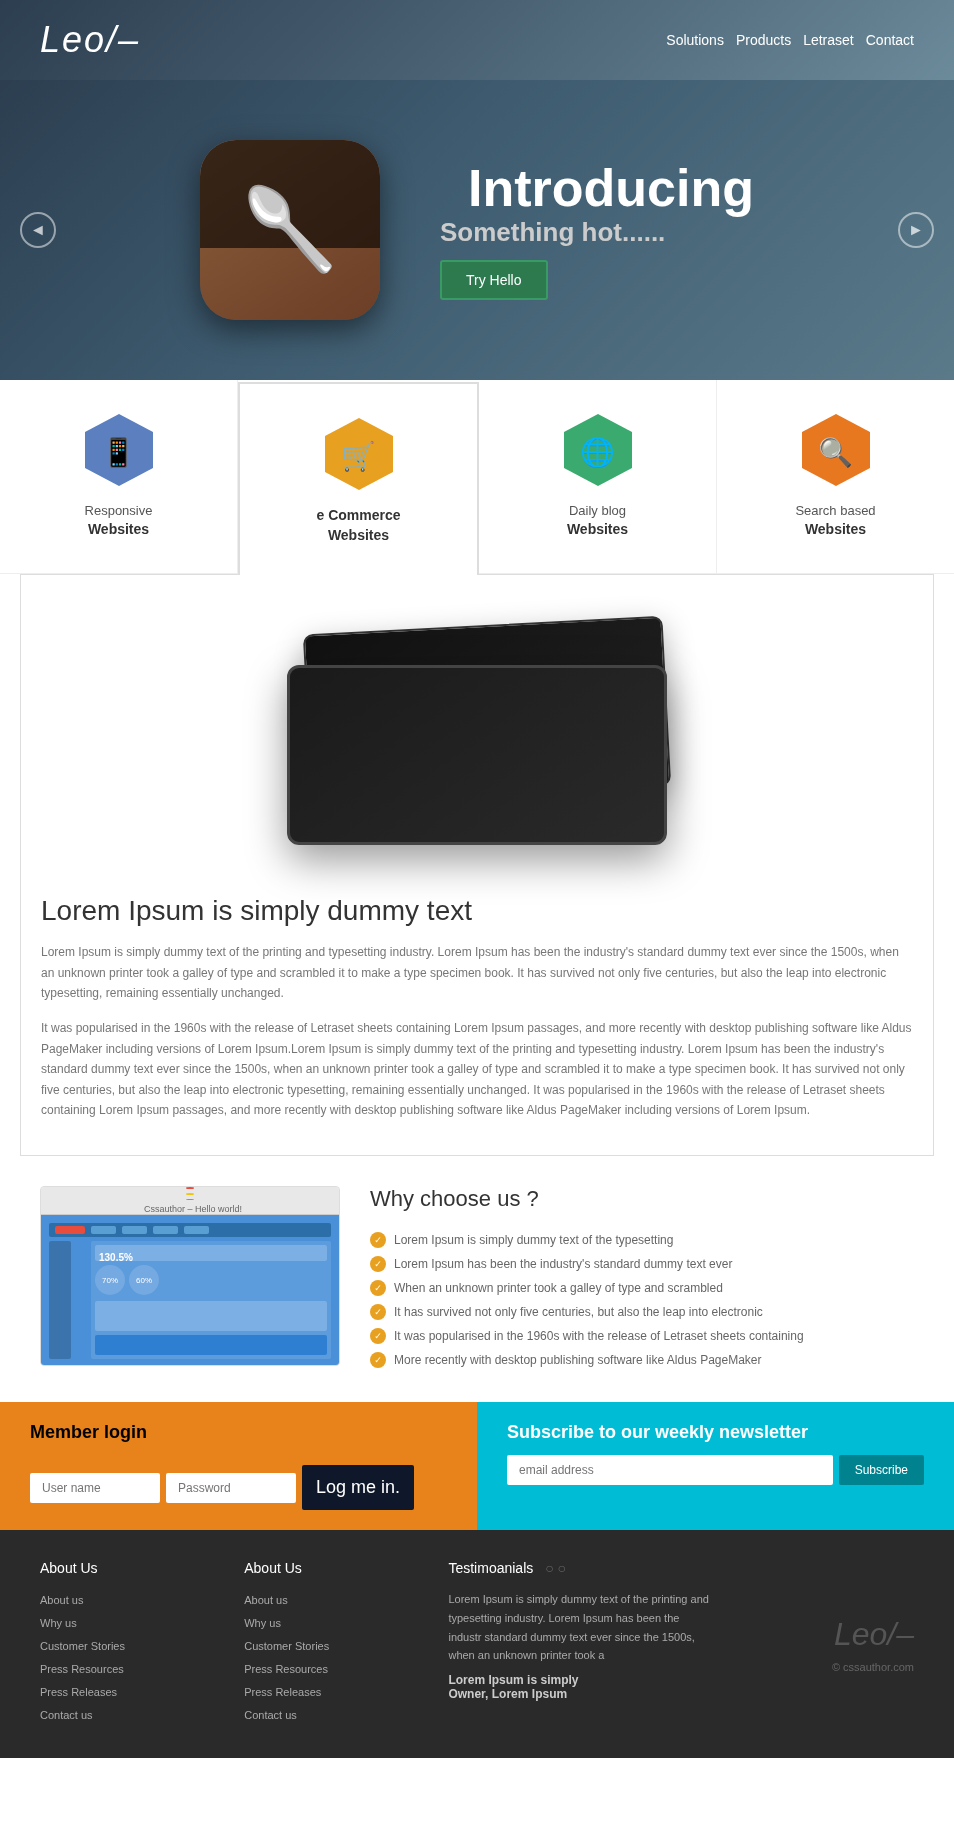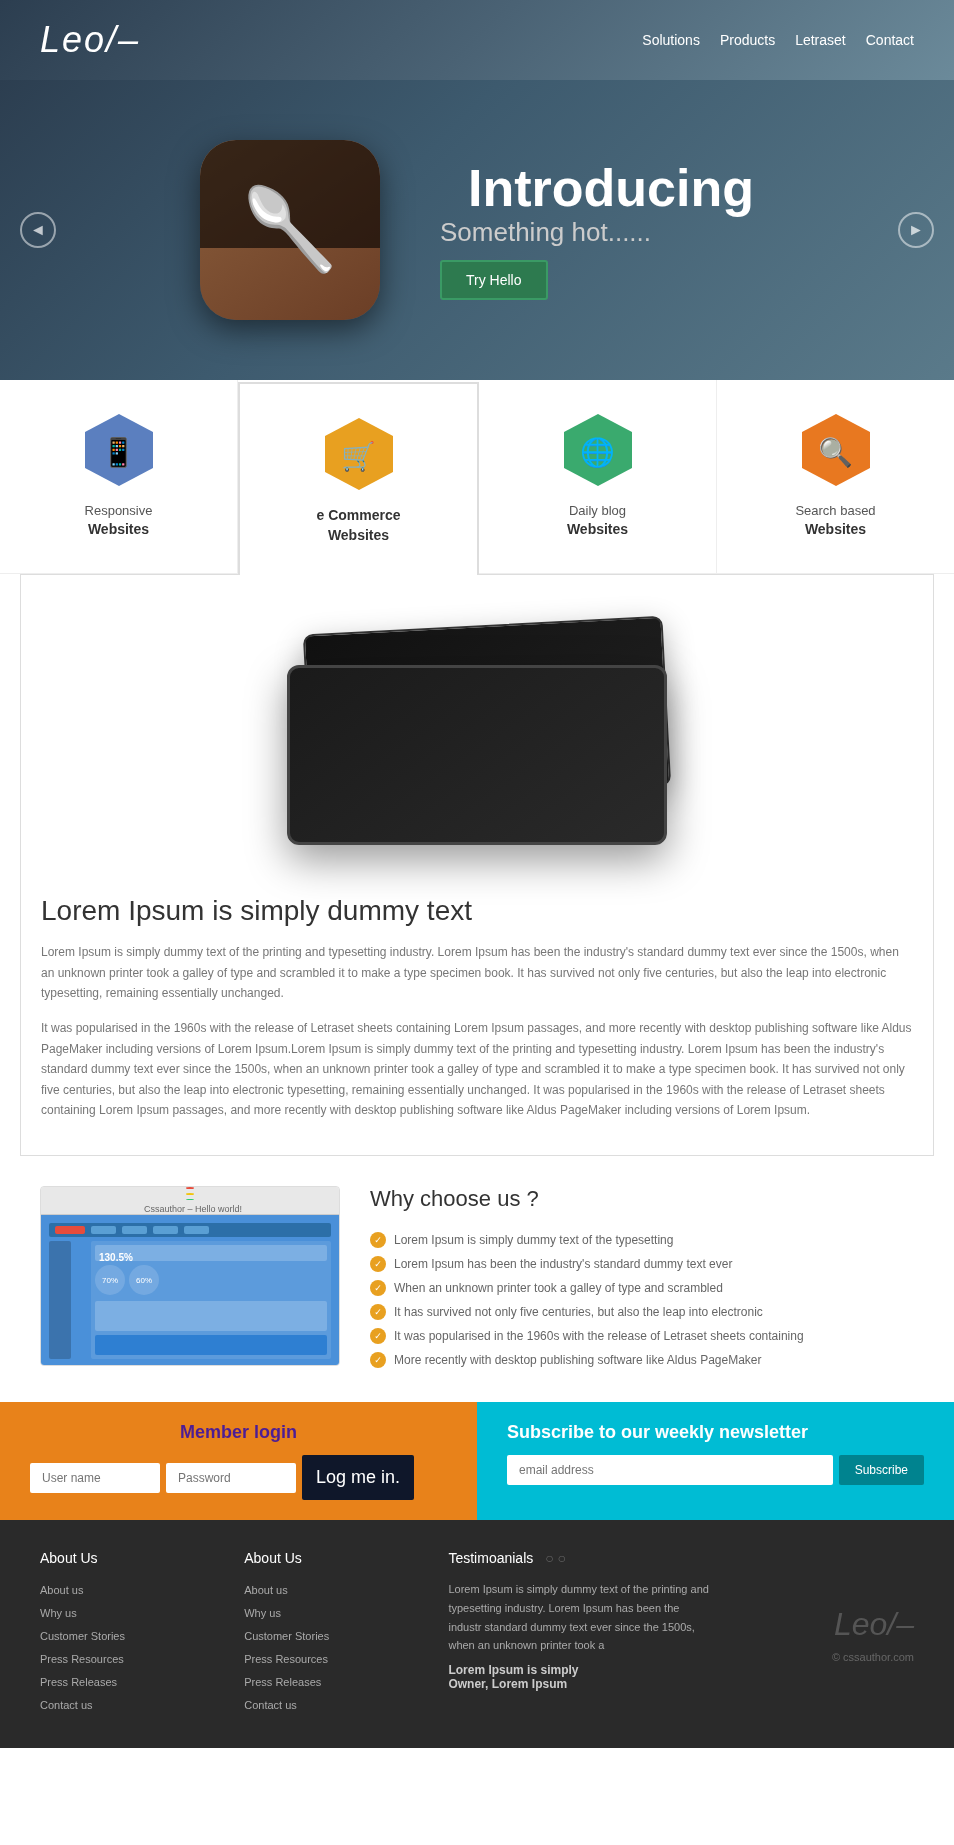--- a/index.html
+++ b/index.html
@@ -14,21 +14,21 @@
       justify-content: space-between;
       height: 80px;
     }
     .logo {
       font-size: 36px;
       color: #fff;
       font-style: italic;
       font-weight: 300;
       letter-spacing: 2px;
     }
-    .nav { display: flex; gap: 20px; }
+    .nav { display: flex; gap: 12px; }
     .nav a {
       color: #fff;
       text-decoration: none;
       font-size: 14px;
       font-weight: 300;
     }
 
     
     .hero {
       background: linear-gradient(135deg, #2c3e50 0%, #3d5a6e 40%, #5a7a8a 100%);
@@ -89,21 +89,21 @@
     .hero-text h1 {
       font-size: 52px;
       color: #fff;
       font-weight: 700;
       line-height: 1.1;
       margin-left: 28px;
     }
     .hero-text p {
       font-size: 26px;
       color: #ccc;
-      font-weight: 400;
+      font-weight: 700;
       margin-bottom: 12px;
     }
     .try-demo-btn {
       background: #2d7a4f;
       color: #fff;
       border: 2px solid #3a9a65;
       padding: 10px 24px;
       font-size: 14px;
       cursor: pointer;
       border-radius: 3px;
@@ -315,24 +315,23 @@
     .cta-section {
       display: flex;
       margin: 0 0 0 0;
     }
     .login-box {
       flex: 1;
       background: #e8821a;
       padding: 20px 30px;
     }
     .login-title {
-      color: #4c1d95;
+      color: #000000;
       font-size: 18px;
-      margin-bottom: 12px;
-      text-align: center;
+      margin-bottom: 22px;
     }
     .login-form {
       display: flex;
       gap: 6px;
       align-items: center;
     }
     .login-input {
       padding: 8px 12px;
       border: none;
       border-radius: 2px;

